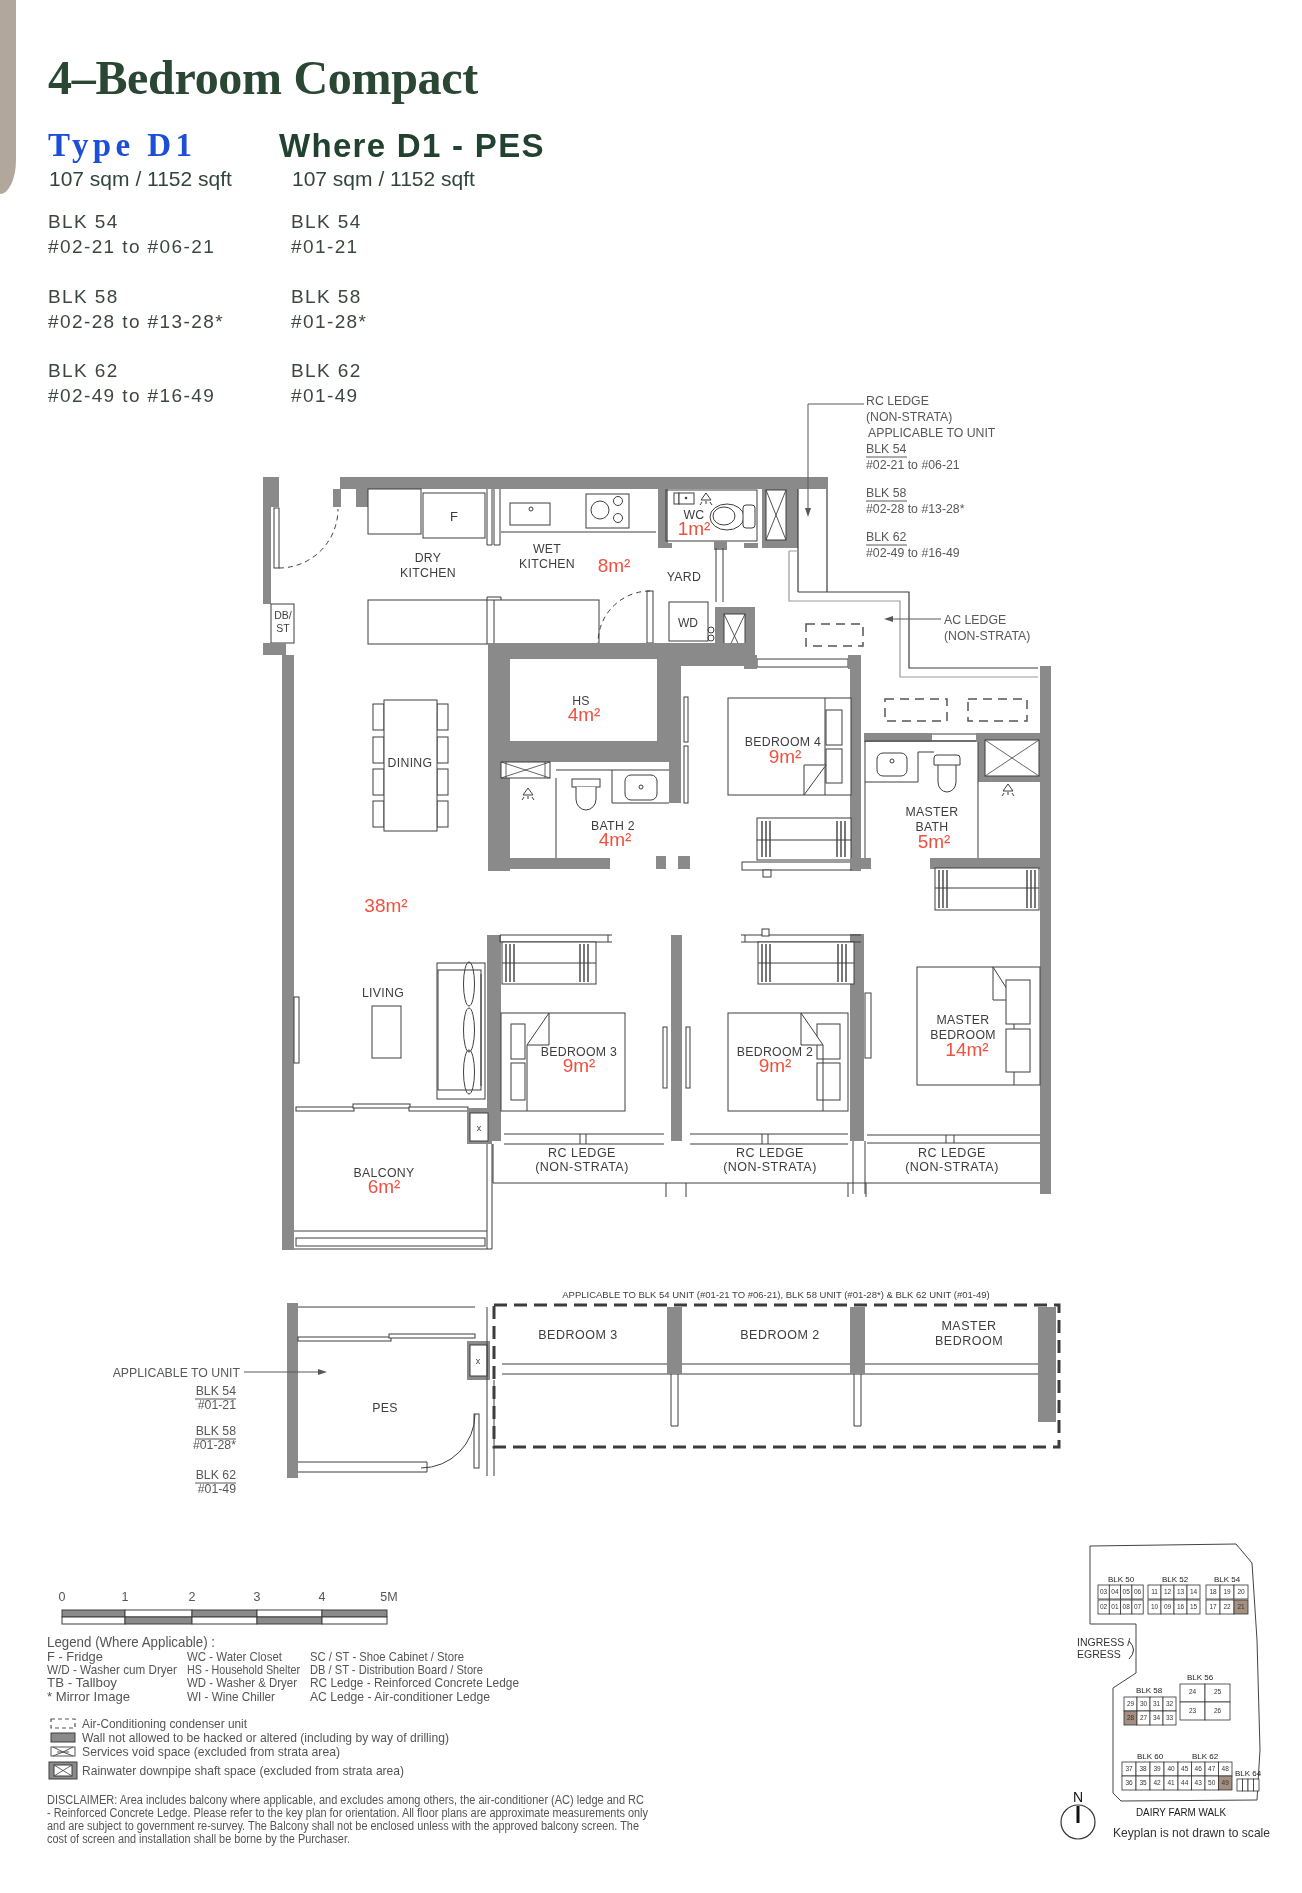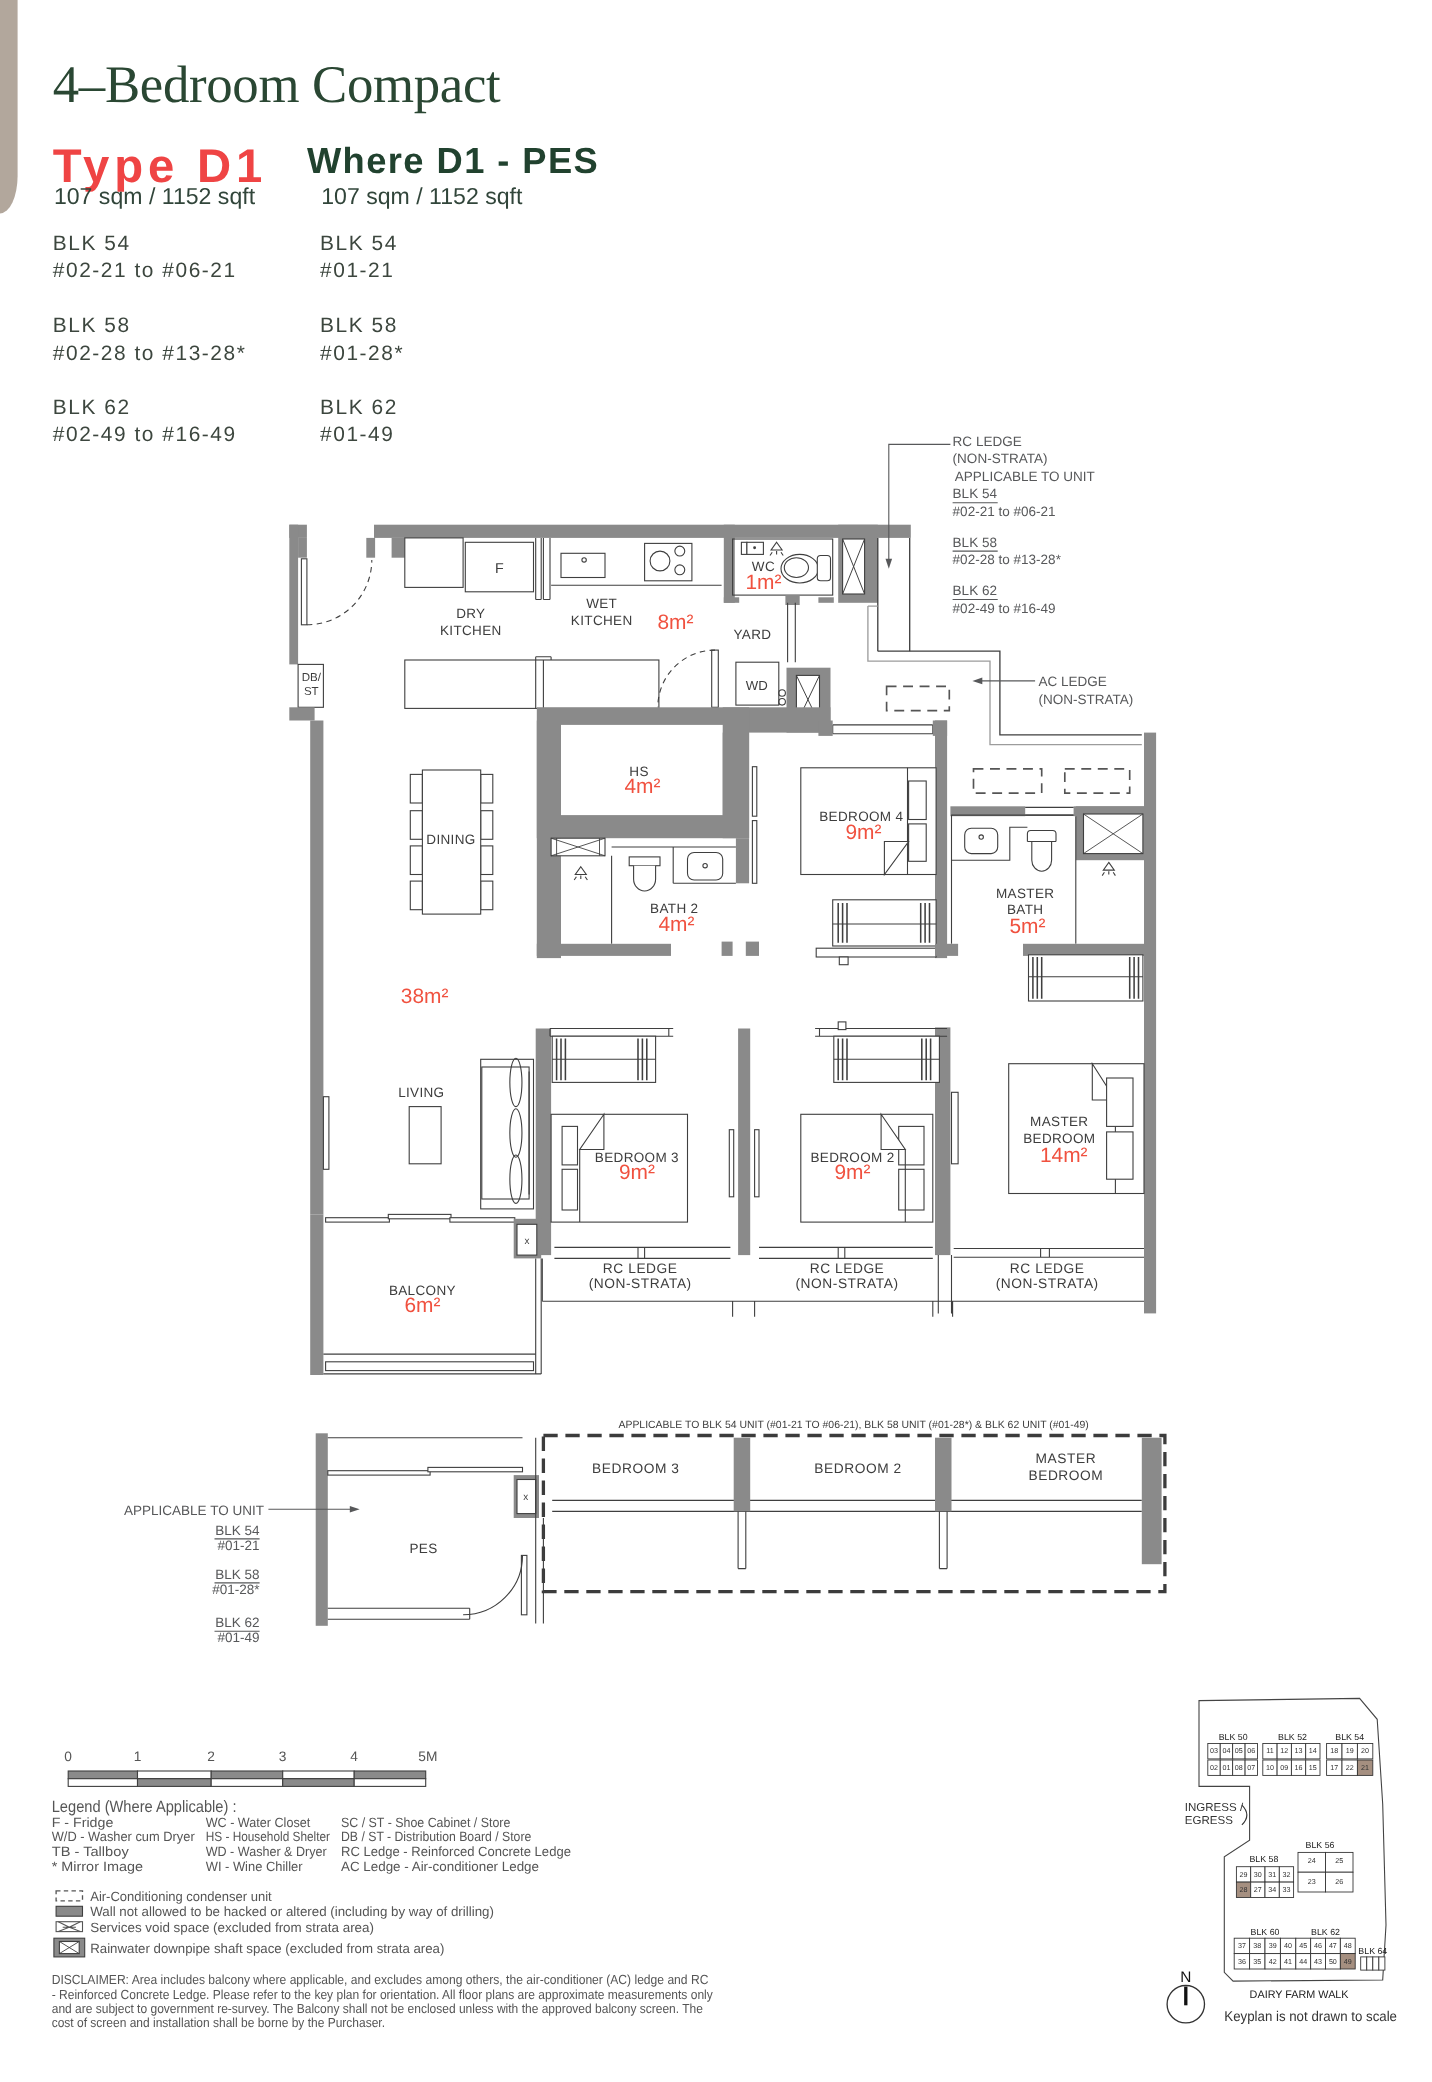--- a/index.html
+++ b/index.html
@@ -6,23 +6,23 @@
   body{width:1302px;height:1893px;background:#ffffff;position:relative;overflow:hidden;
        font-family:"Liberation Sans",sans-serif;}
   .abs{position:absolute;}
   svg text{font-family:"Liberation Sans",sans-serif;}
 </style>
 </head>
 <body>
 
 <div class="abs" style="left:0;top:0;width:16px;height:194px;background:#b2a79c;border-radius:0 0 16px 0 / 0 0 34px 0;"></div>
 
-<div class="abs" style="left:48px;top:50px;font-family:'Liberation Serif',serif;font-weight:normal;font-size:48px;color:#2a4733;letter-spacing:-0.3px;">4–Bedroom Compact</div>
-
-<div class="abs" style="left:48px;top:127px;font-weight:bold;font-size:43px;color:#ef4444;letter-spacing:4.4px;">Type D1</div>
+<div class="abs" style="left:48px;top:50px;font-family:'Liberation Serif',serif;font-weight:bold;font-size:48px;color:#2a4733;letter-spacing:-0.3px;">4–Bedroom Compact</div>
+
+<div class="abs" style="left:48px;top:127px;font-weight:bold;font-size:33px;color:#1d4ed8;letter-spacing:4.4px;font-family:Liberation Serif, serif;">Type D1</div>
 
 <div class="abs" style="left:279px;top:127px;font-weight:bold;font-size:33px;color:#21422f;letter-spacing:1.3px;">Where D1 - PES</div>
 
 <div class="abs" style="left:49px;top:167px;font-size:21px;color:#31453a;">107 sqm / 1152 sqft</div>
 
 <div class="abs" style="left:292px;top:167px;font-size:21px;color:#31453a;">107 sqm / 1152 sqft</div>
 
 <div class="abs" style="left:48px;top:209px;font-size:19px;color:#3c463e;line-height:25px;letter-spacing:1.4px;">BLK 54<br>#02-21 to #06-21</div>
 <div class="abs" style="left:48px;top:284px;font-size:19px;color:#3c463e;line-height:25px;letter-spacing:1.4px;">BLK 58<br>#02-28 to #13-28*</div>
 <div class="abs" style="left:48px;top:358px;font-size:19px;color:#3c463e;line-height:25px;letter-spacing:1.4px;">BLK 62<br>#02-49 to #16-49</div>

